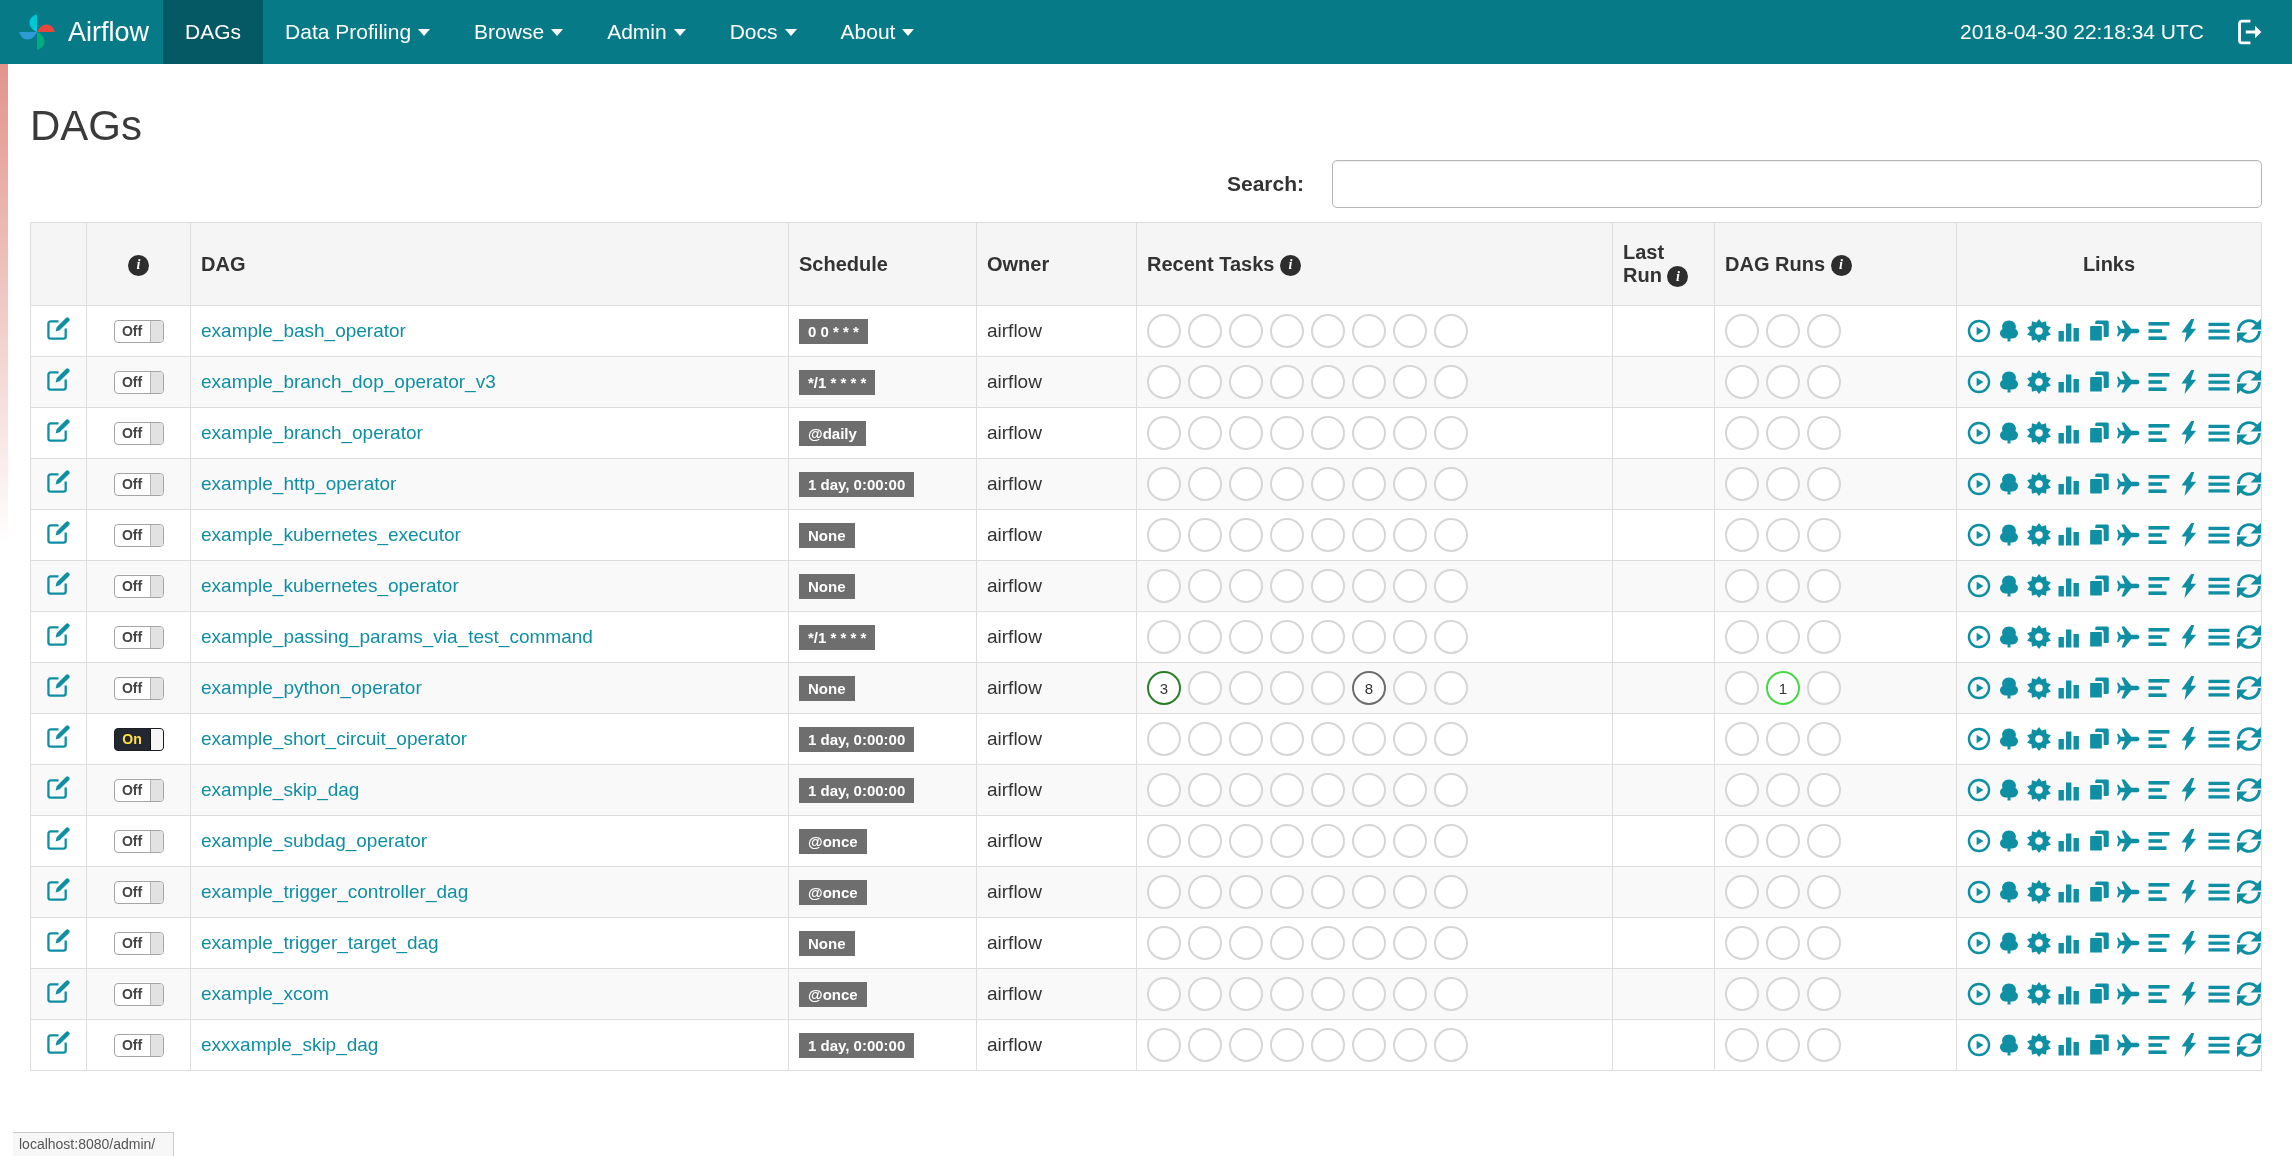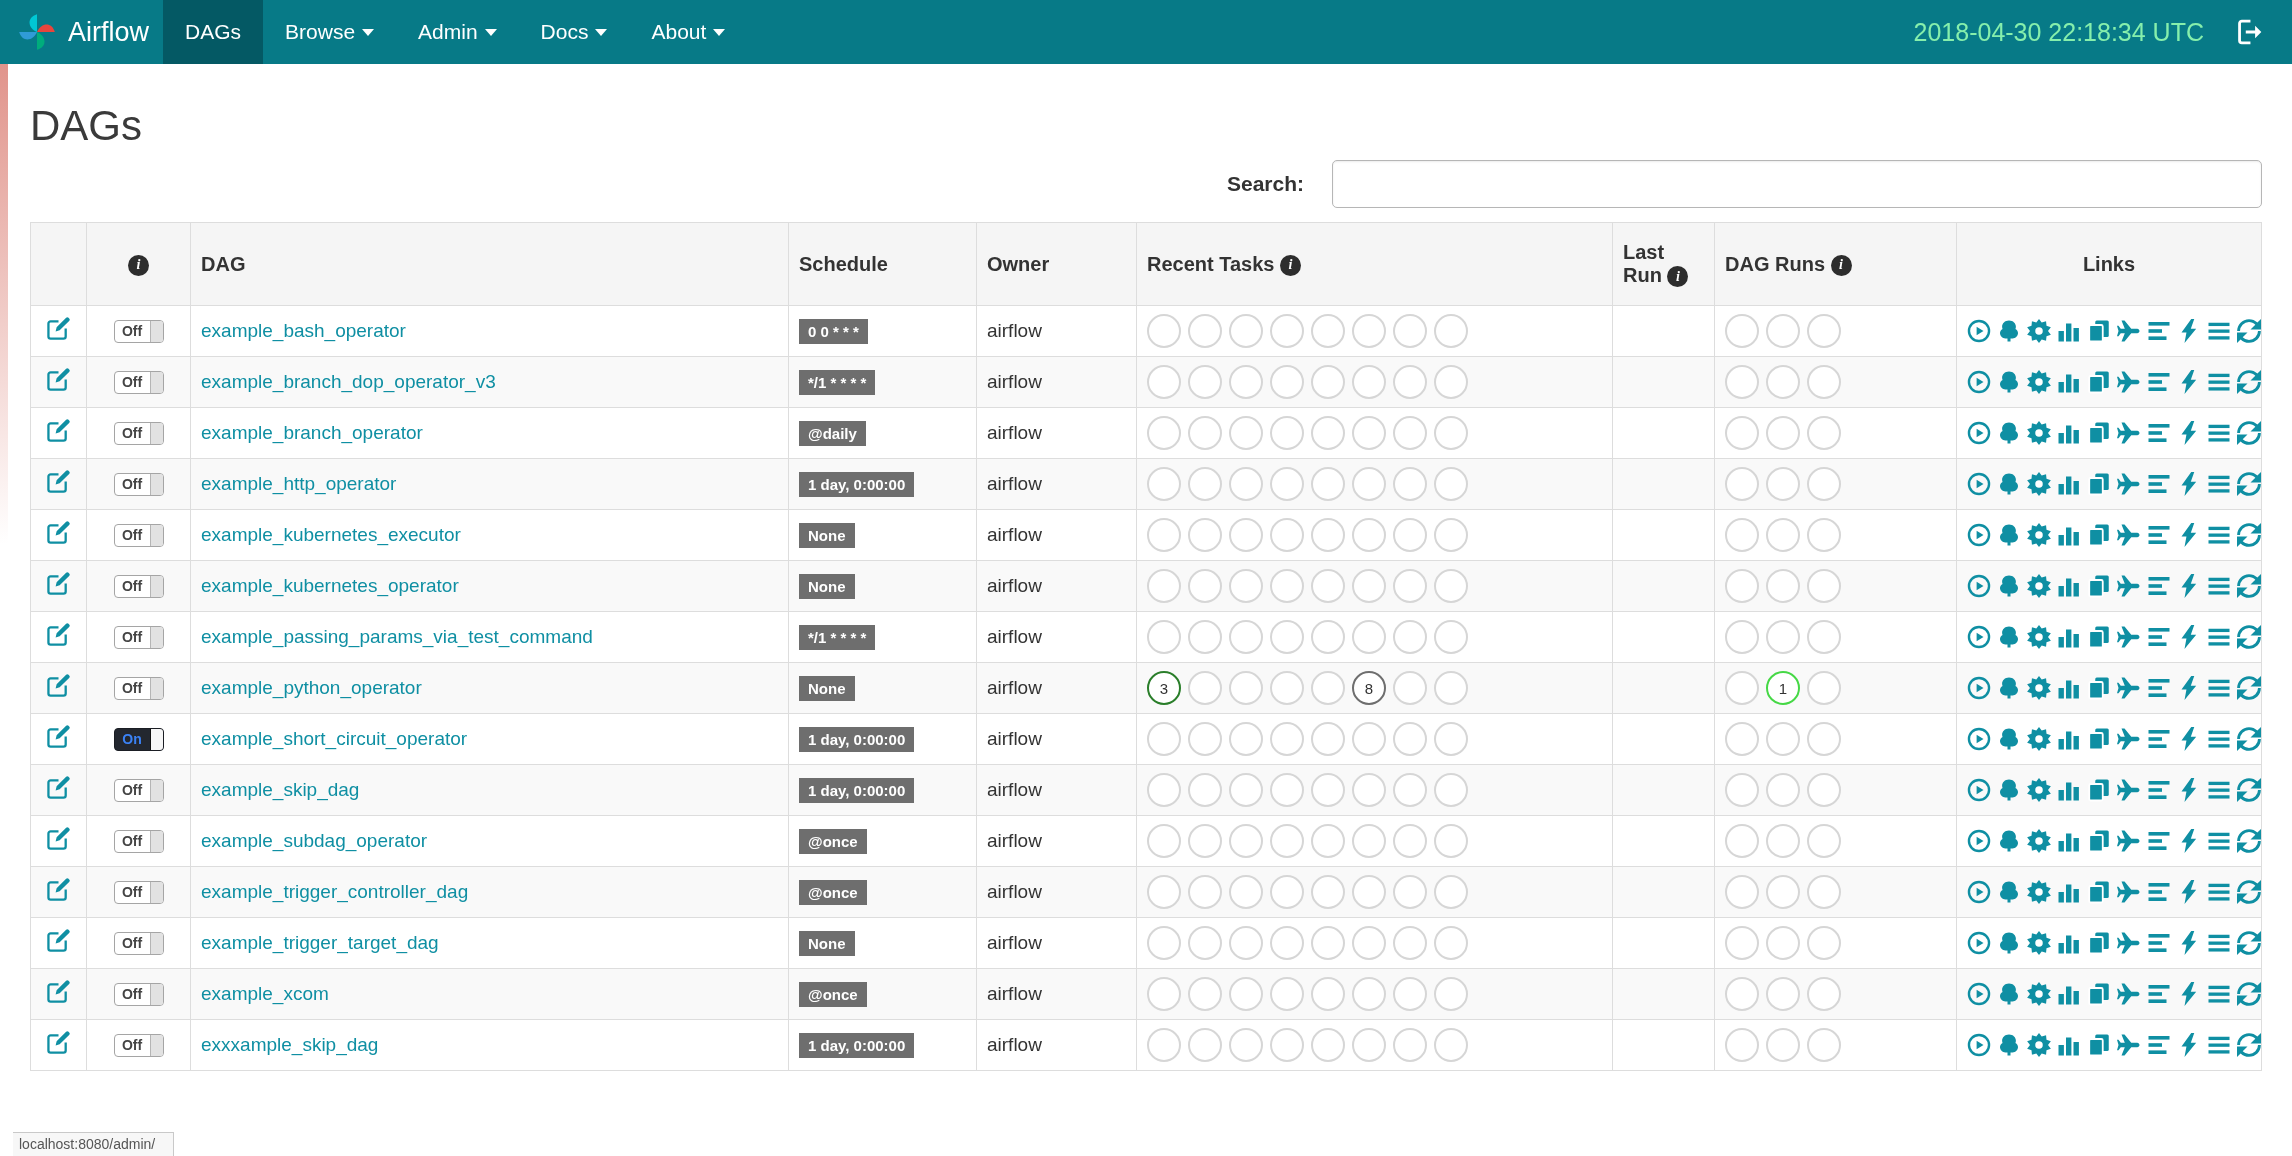--- a/index.html
+++ b/index.html
@@ -38,21 +38,21 @@
     cursor: pointer; text-decoration: none; white-space: nowrap;
   }
   .nav-item.active { background: var(--nav-active); }
   .caret {
     display: inline-block; margin-left: 7px;
     border-top: 7px solid #fff;
     border-left: 6px solid transparent;
     border-right: 6px solid transparent;
   }
   .nav-right { margin-left: auto; display: flex; align-items: center; gap: 34px; }
-  .clock { font-size: 25px; color: #86efac; white-space: nowrap; }
+  .clock { font-size: 21px; color: #ffffff; white-space: nowrap; }
   .logout { width: 28px; height: 26px; display: inline-flex; cursor: pointer; color:#fff; }
   .logout svg { width: 100%; height: 100%; }
 
   
   .left-strip {
     position: absolute; left: 0; top: 64px; width: 8px; height: 480px;
     background: linear-gradient(to bottom, rgba(217,121,110,0.8), rgba(217,121,110,0));
     pointer-events: none; z-index: 5;
   }
 
@@ -107,21 +107,21 @@
     display: inline-flex; width: 50px; height: 23px;
     border: 1px solid #a5a5a5; border-radius: 4px; overflow: hidden;
     background: #fff; cursor: pointer; align-items: stretch;
   }
   .switch .sw-label {
     flex: 1; display: flex; align-items: center; justify-content: center;
     font-size: 14px; font-weight: bold; color: #444;
   }
   .switch .sw-knob { width: 13px; background: #e2e2e2; border-left: 1px solid #b5b5b5; }
   .switch.on { background: #23272f; border-color: #1b1e24; }
-  .switch.on .sw-label { color: #3b82f6; }
+  .switch.on .sw-label { color: #fde047; }
   .switch.on .sw-knob { background: #f6f6f6; border-left-color: #111; }
 
   .dag-link { color: var(--link); text-decoration: none; cursor: pointer; }
 
   .sched-badge {
     display: inline-block; background: #6e6e6e; color: #fff;
     font-size: 15px; font-weight: bold; padding: 4px 9px;
     border-radius: 0; white-space: nowrap;
   }
 
@@ -156,20 +156,21 @@
           <path d="M20 20L20 3C10 6 11 16 20 20Z" fill="#00c7d4"></path>
           <path d="M20 20L37 20C34 10 24 11 20 20Z" fill="#e8453c"></path>
           <path d="M20 20L20 37C30 34 29 24 20 20Z" fill="#00ad7c"></path>
           <path d="M20 20L3 20C6 30 16 29 20 20Z" fill="#2f9bd6"></path>
         </svg>
       </span>
     <span>Airflow</span>
   </a>
   <nav class="nav" id="nav-items">
       <a class="nav-item active">DAGs</a>
+      <a class="nav-item">Data Profiling<span class="caret"></span></a>
       <a class="nav-item">Browse<span class="caret"></span></a>
       <a class="nav-item">Admin<span class="caret"></span></a>
       <a class="nav-item">Docs<span class="caret"></span></a>
       <a class="nav-item">About<span class="caret"></span></a>
     </nav>
   <div class="nav-right">
     <span class="clock">2018-04-30 22:18:34 UTC</span>
     <span class="logout">
         <svg viewBox="0 0 18 16">
           <path d="M8 1H2.5A1.5 1.5 0 001 2.5v11A1.5 1.5 0 002.5 15H8" fill="none" stroke="currentColor" stroke-width="1.8"></path>

